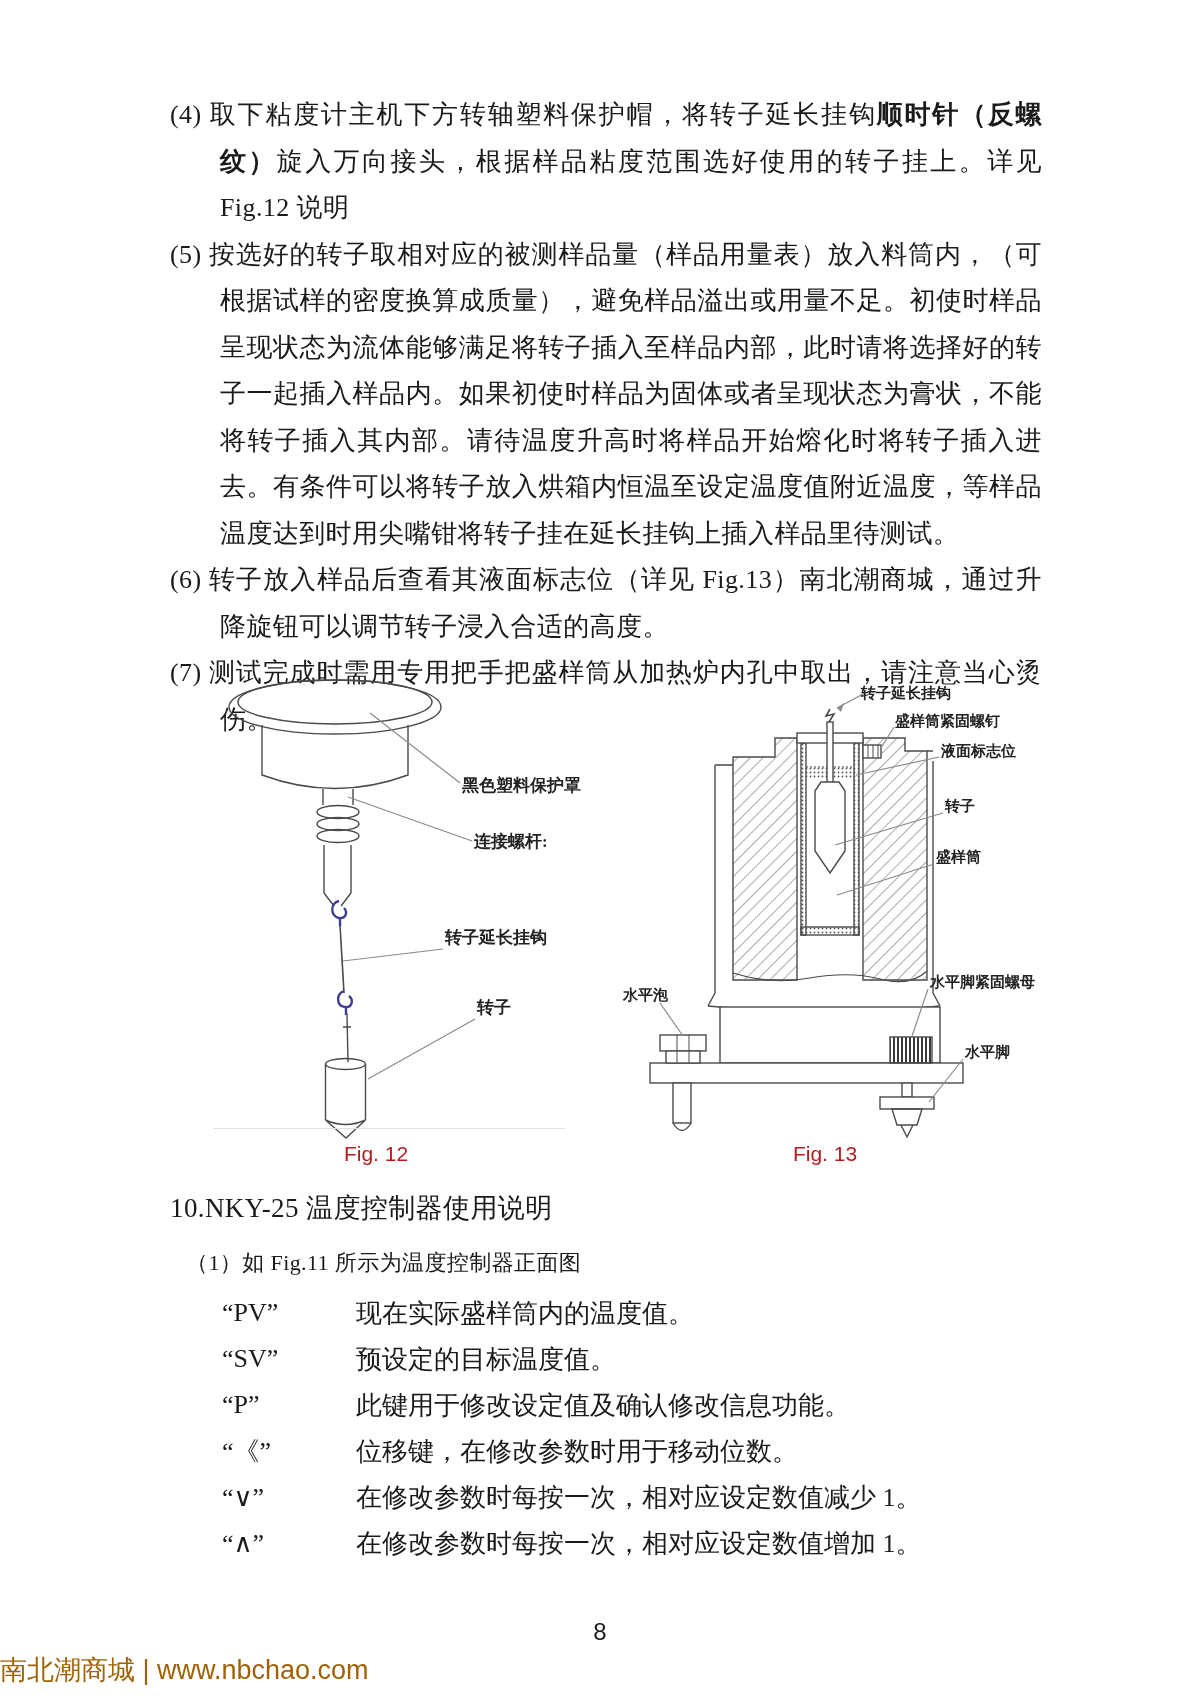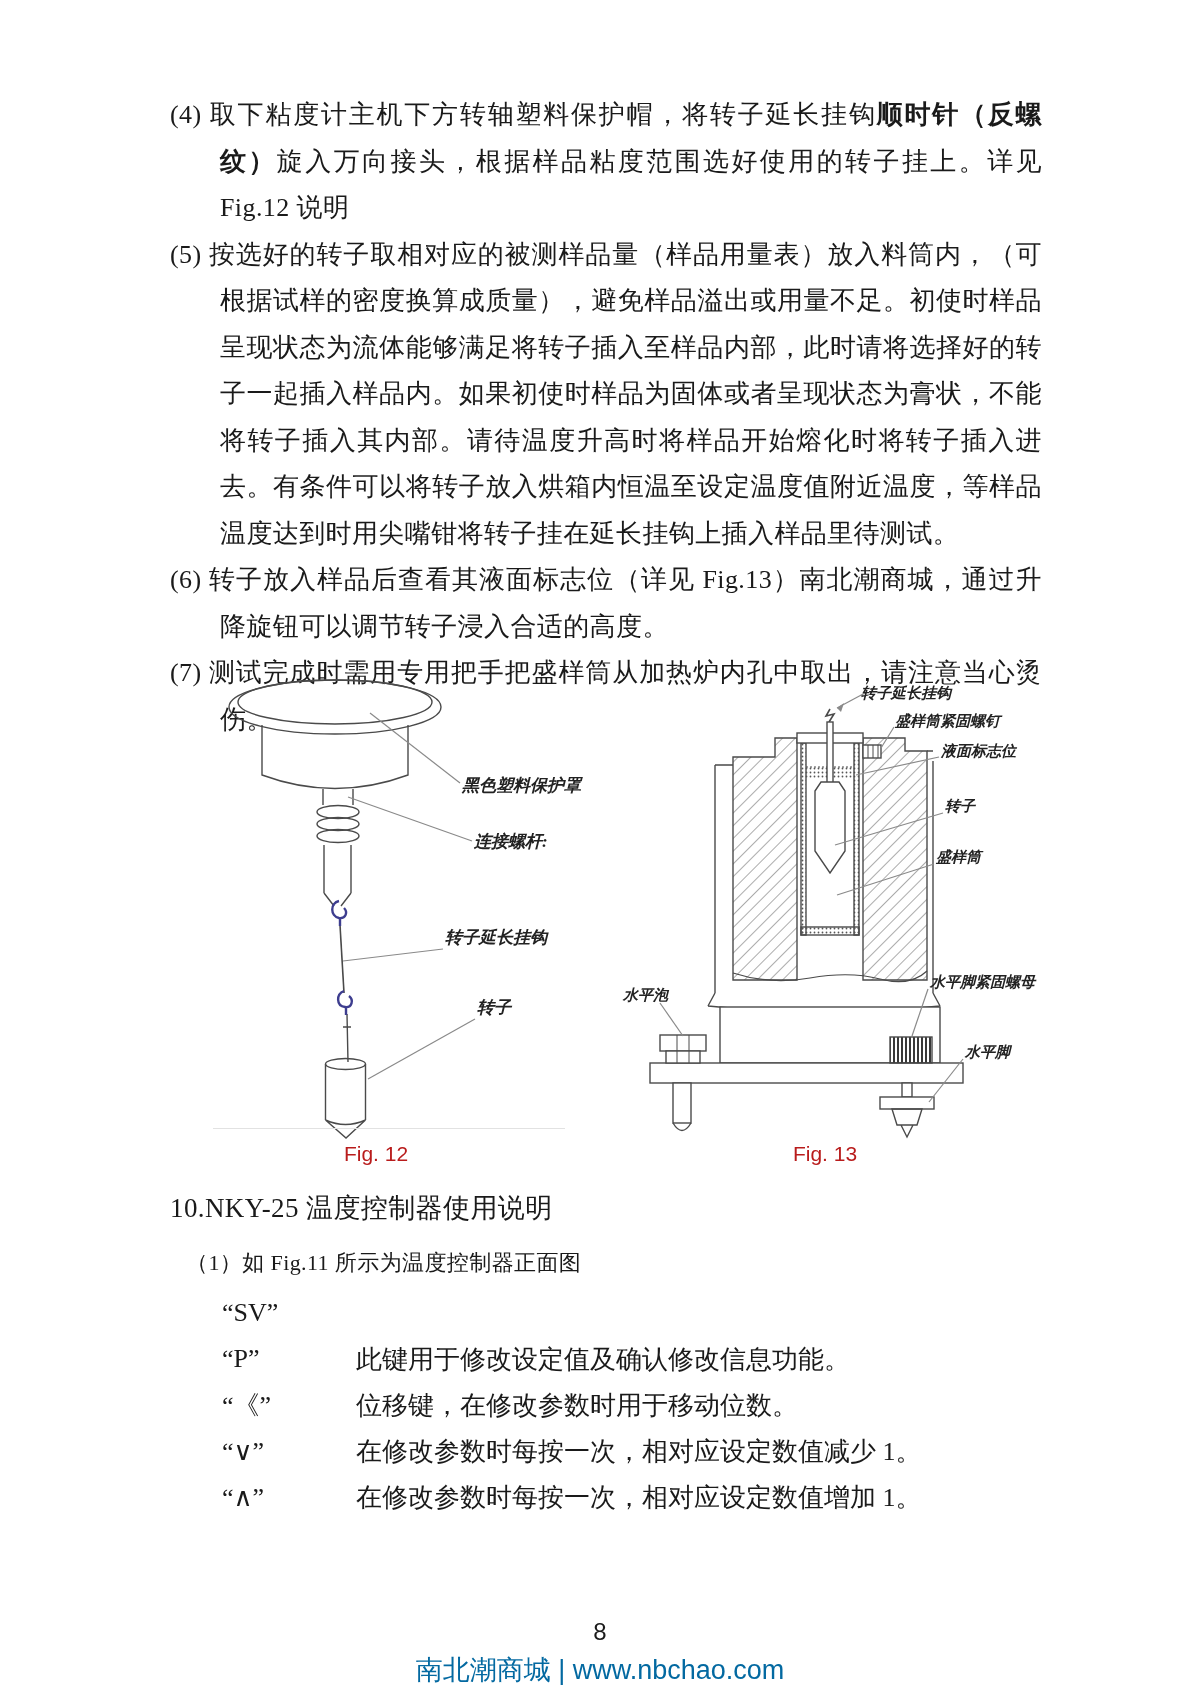--- a/index.html
+++ b/index.html
@@ -4,42 +4,42 @@
 <style>
   * { margin:0; padding:0; box-sizing:border-box; }
   body { background:#fff; font-family:"Liberation Serif", serif; color:#1a1a1a; }
   .page { position:relative; width:1200px; height:1698px; background:#ffffff; overflow:hidden; }
 
   .steps { position:absolute; left:170px; top:92px; width:872px;
            font-size:26px; line-height:46.5px; text-align:justify; letter-spacing:0.4px; }
   .step { padding-left:50px; text-indent:-50px; }
   .step b { font-weight:bold; }
 
-  .figwrap { position:absolute;font-style:italic; }
+  .figwrap { position:absolute; }
   svg { display:block; overflow:visible; }
   .figlabel { font-family:"Liberation Serif", serif; font-size:15px; font-weight:600; fill:#222; }
   .figlabel12 { font-family:"Liberation Serif", serif; font-size:17px; font-weight:600; fill:#222; }
 
   .caption { position:absolute; font-family:"Liberation Sans", sans-serif; font-size:21px;
              color:#b91c1c; text-align:center; }
 
   .heading { position:absolute; left:170px; top:1190px; font-size:27px; letter-spacing:0.4px; }
   .sub-item { position:absolute; left:186px; top:1248px; font-size:22px; letter-spacing:0.4px; }
 
   .keys { position:absolute; left:222px; top:1290px; width:800px; font-size:26px; }
   .keyrow { display:flex; height:46px; align-items:center; }
   .keyrow .key { width:134px; }
   .keyrow .desc { flex:1; }
 
   .imgedge { position:absolute; left:213px; top:1128px; width:352px; height:1px; background:#e2e2e2; }
 
   .pagenum { position:absolute; left:0; top:1618px; width:1200px; text-align:center;
              font-family:"Liberation Sans", sans-serif; font-size:24px; color:#1a1a1a; }
-  .footer { position:absolute; left:0; top:1652px; width:1200px; text-align:center;
-            font-family:"Liberation Sans", sans-serif; font-size:27px; color:#0369a1; }
+  .footer { position:absolute; left:0; top:1652px; width:1200px; text-align:left;
+            font-family:"Liberation Sans", sans-serif; font-size:27px; color:#a16207; }
 </style>
 </head>
 <body>
 
 <div class="page">
 
   <div class="steps">
     <p class="step"><span>(4) </span><span>取下粘度计主机下方转轴塑料保护帽，将转子延长挂钩</span><b>顺时针（反螺纹）</b><span>旋入万向接头，根据样品粘度范围选好使用的转子挂上。详见 Fig.12 说明</span></p>
     <p class="step"><span>(5) </span><span>按选好的转子取相对应的被测样品量（样品用量表）放入料筒内，（可根据试样的密度换算成质量），避免样品溢出或用量不足。初使时样品呈现状态为流体能够满足将转子插入至样品内部，此时请将选择好的转子一起插入样品内。如果初使时样品为固体或者呈现状态为膏状，不能将转子插入其内部。请待温度升高时将样品开始熔化时将转子插入进去。有条件可以将转子放入烘箱内恒温至设定温度值附近温度，等样品温度达到时用尖嘴钳将转子挂在延长挂钩上插入样品里待测试。</span></p>
     <p class="step"><span>(6) </span><span>转子放入样品后查看其液面标志位（详见 Fig.13）南北潮商城，通过升降旋钮可以调节转子浸入合适的高度。</span></p>
@@ -167,21 +167,26 @@
   <div class="imgedge"></div>
 
   <div class="caption" style="left:286px; top:1142px; width:180px;">Fig. 12</div>
   <div class="caption" style="left:730px; top:1142px; width:190px;">Fig. 13</div>
 
   <div class="heading">10.NKY-25 温度控制器使用说明</div>
   <div class="sub-item"><span>（1）</span><span>如 Fig.11 所示为温度控制器正面图</span></div>
 
   <div class="keys">
     <div class="keyrow">
+        <span class="key">“PV”</span>
+        <span class="desc">现在实际盛样筒内的温度值。</span>
+      </div>
+    <div class="keyrow">
         <span class="key">“SV”</span>
+        <span class="desc">预设定的目标温度值。</span>
       </div>
     <div class="keyrow">
         <span class="key">“P”</span>
         <span class="desc">此键用于修改设定值及确认修改信息功能。</span>
       </div>
     <div class="keyrow">
         <span class="key">“《”</span>
         <span class="desc">位移键，在修改参数时用于移动位数。</span>
       </div>
     <div class="keyrow">

